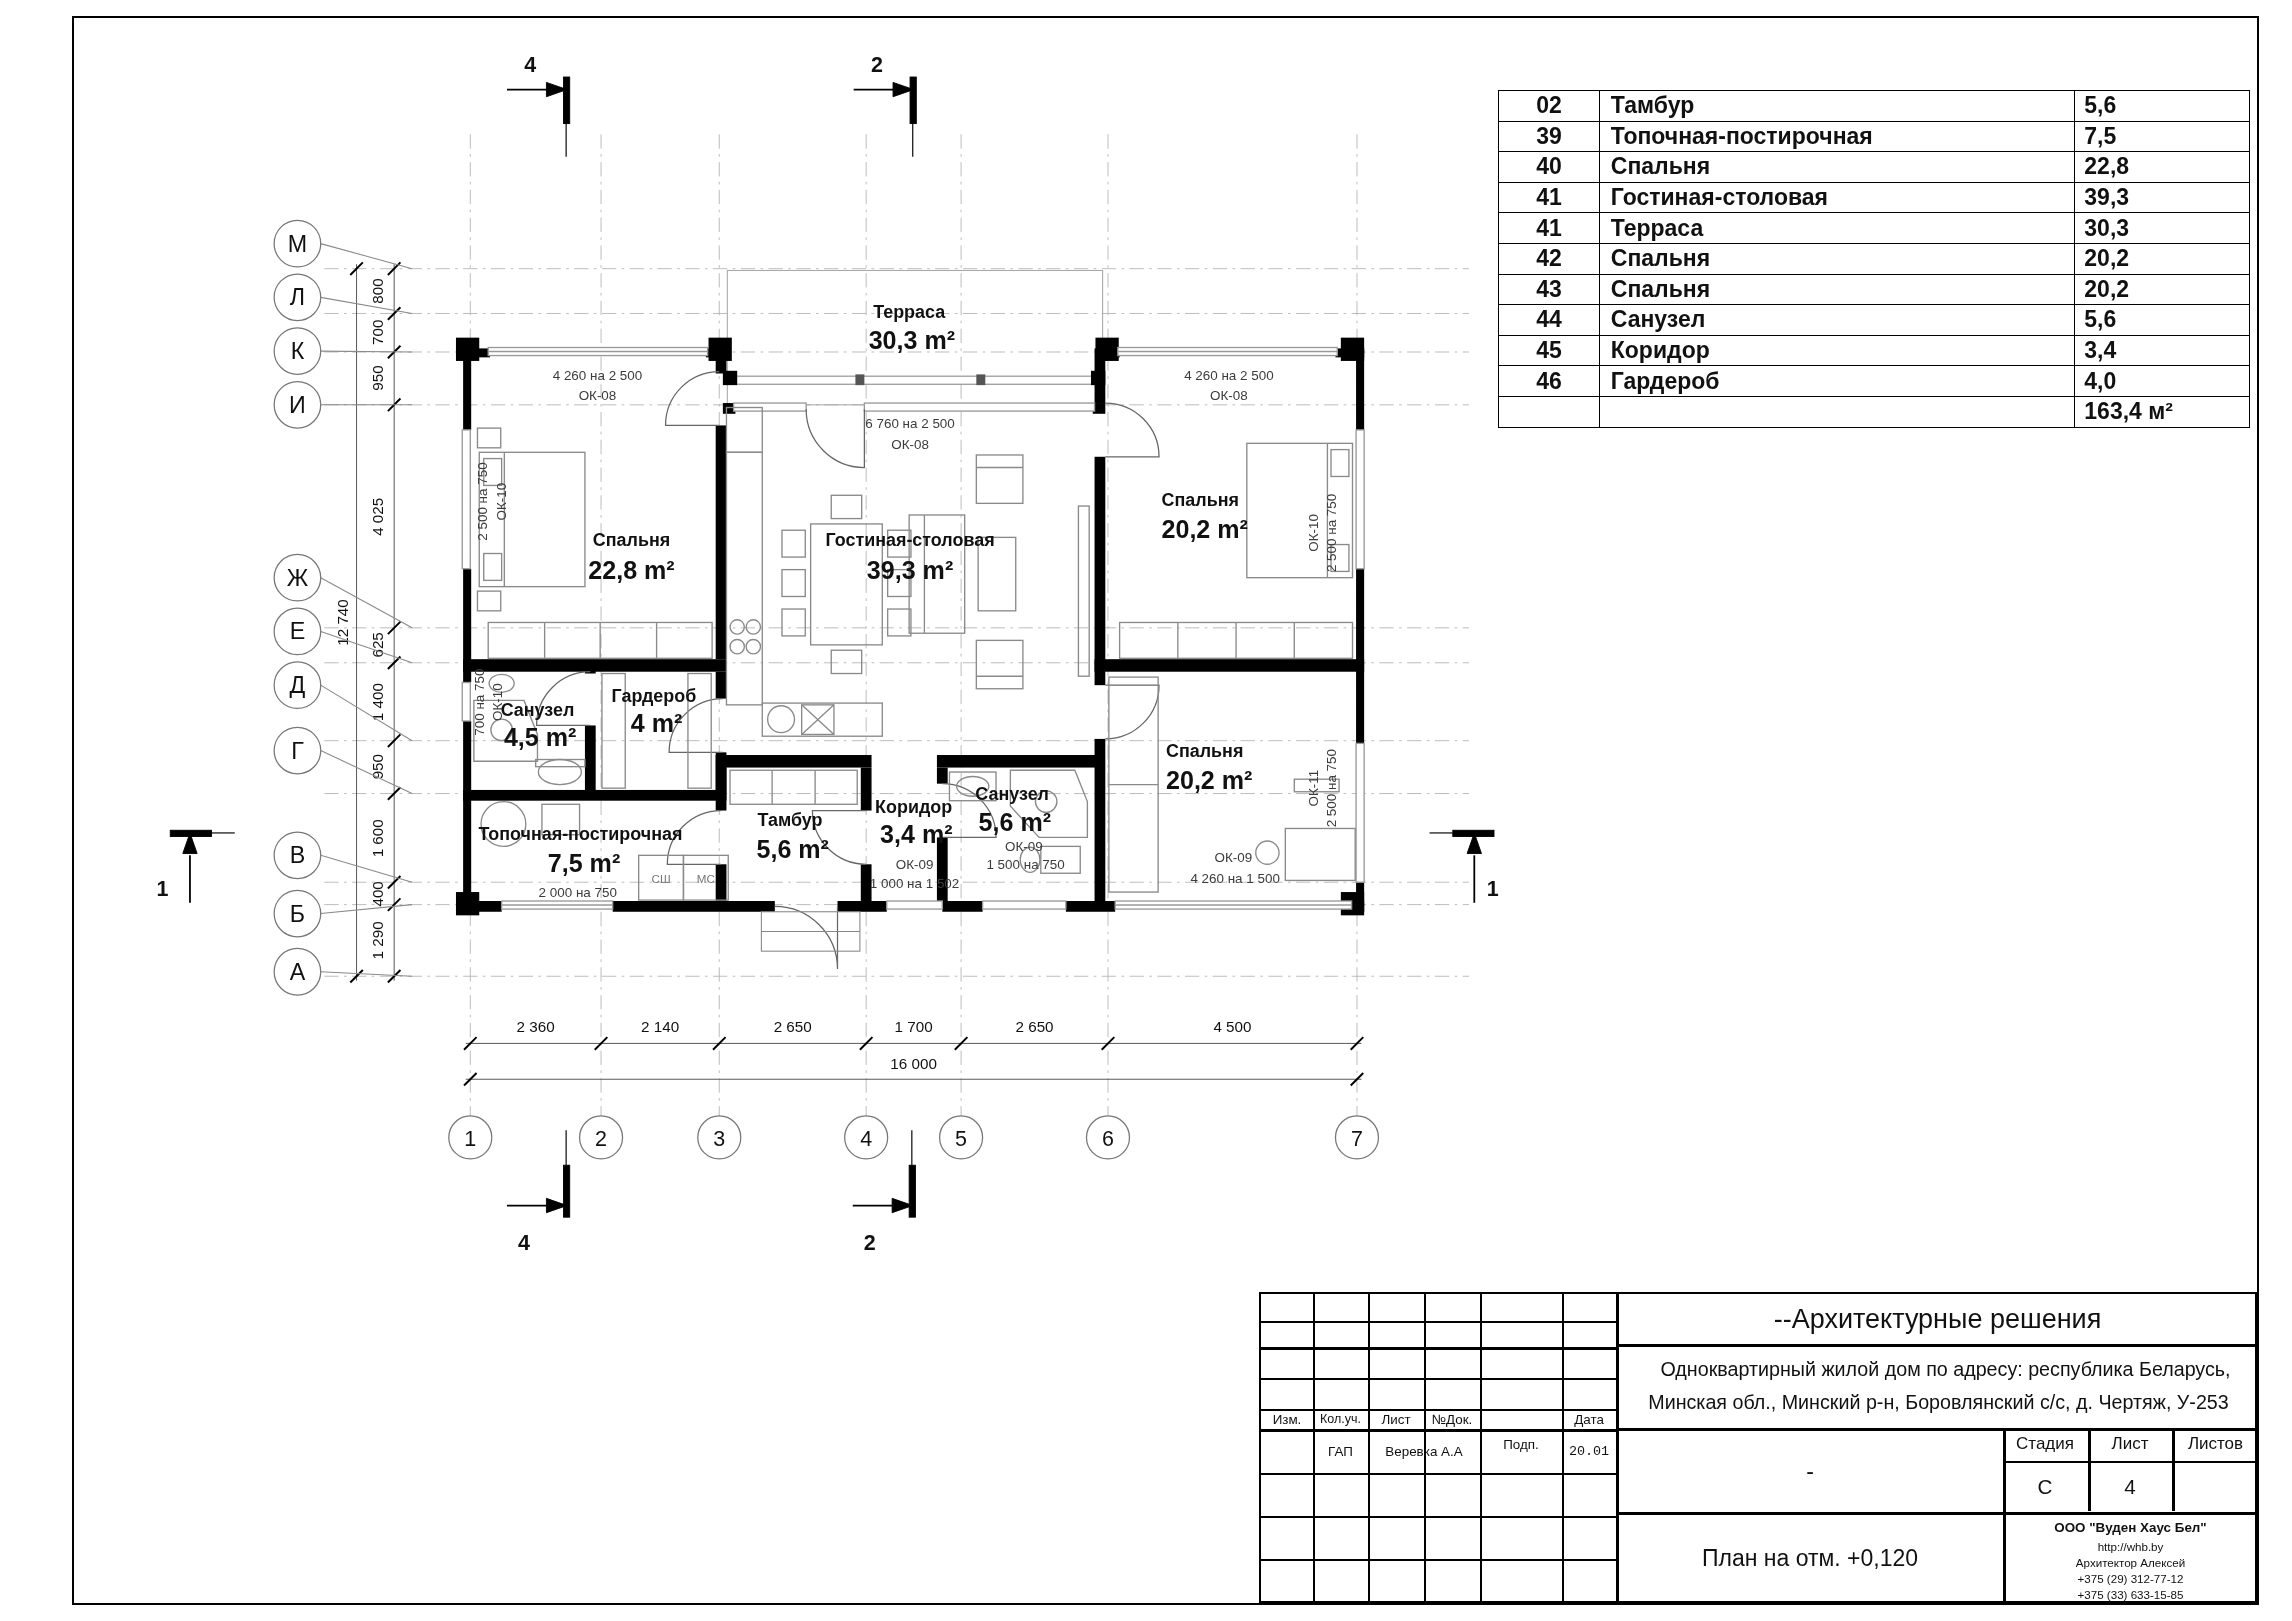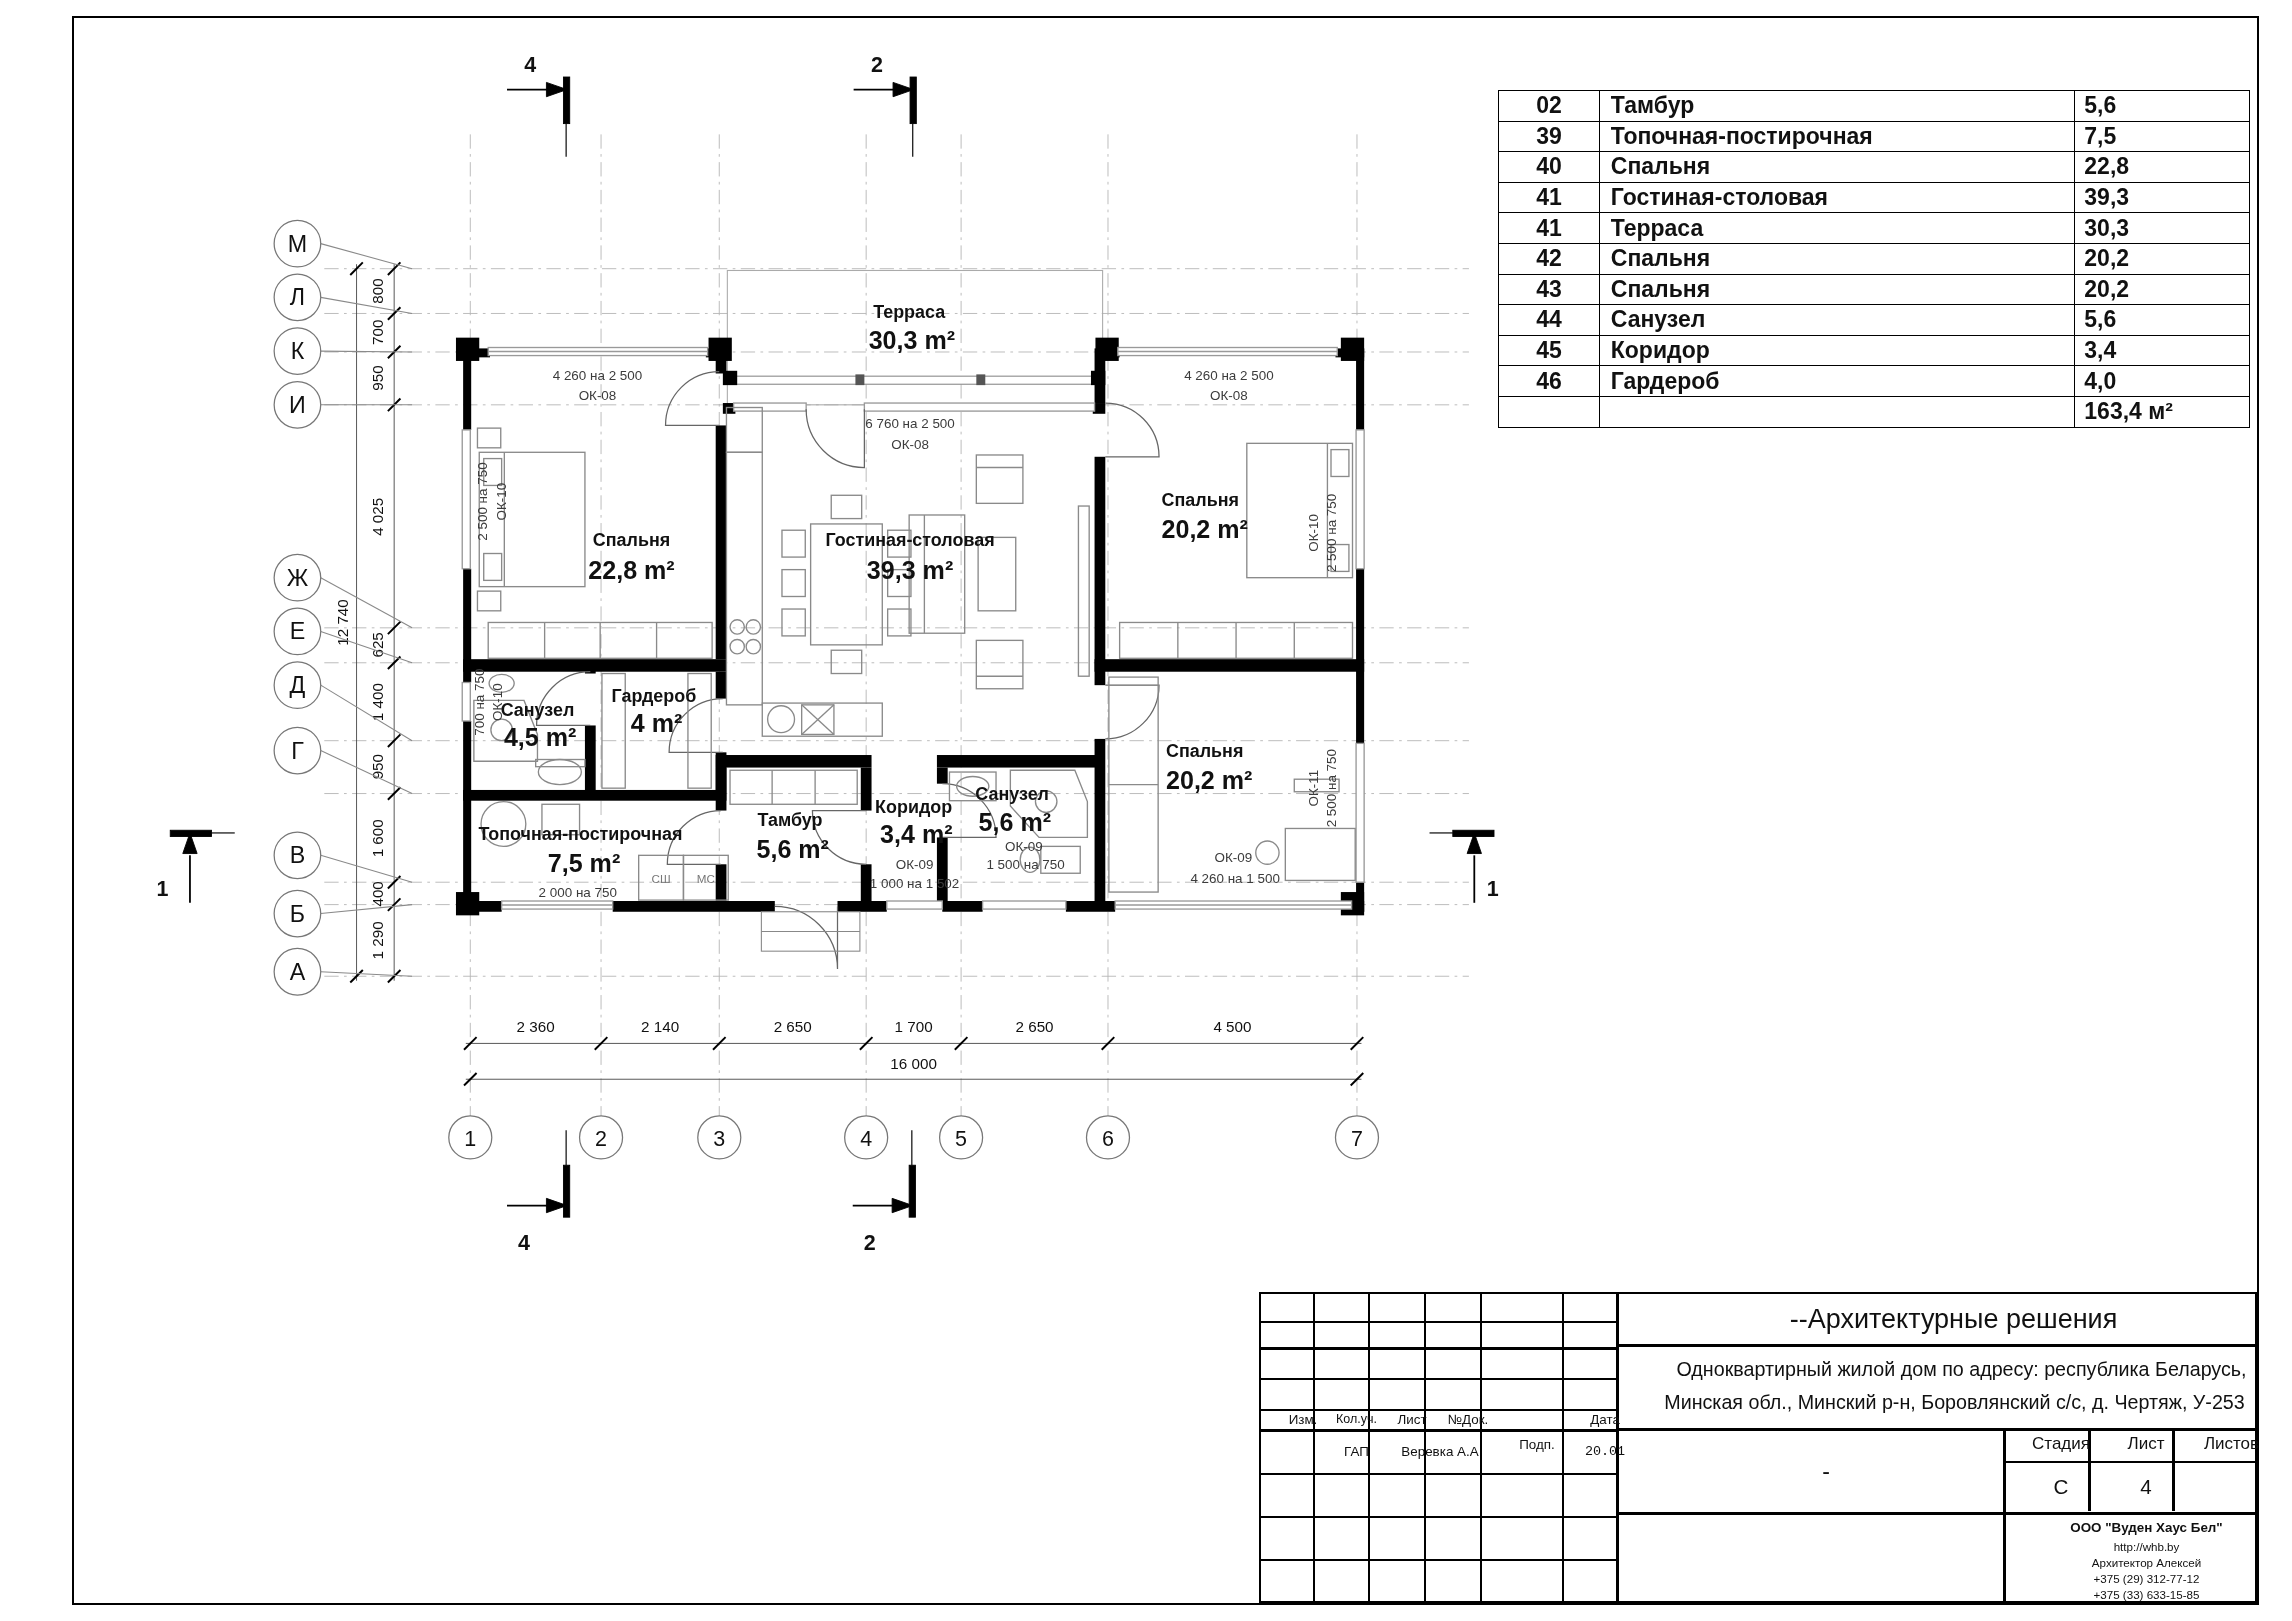--- a/index.html
+++ b/index.html
@@ -17,21 +17,21 @@
   .ap{font-size:13px;fill:#777;}
   
   #roomtable{position:absolute;left:1498px;top:90px;width:752px;border-collapse:collapse;}
   #roomtable td{border:1.8px solid #000;height:29.6px;font-size:23px;font-weight:bold;padding:0 19px;white-space:nowrap;overflow:hidden;}
   #roomtable td.c1{width:70px;text-align:center;}
   #roomtable td.c2{width:484px;text-align:left;padding-left:10.7px;}
   #roomtable td.c3{width:158px;text-align:left;padding-left:9px;}
   
   #tblock{position:absolute;left:1259px;top:1292px;width:998px;height:311px;border:2.7px solid #000;box-sizing:border-box;}
   .tb-line{position:absolute;background:#000;}
-  .tb-text{position:absolute;display:flex;align-items:center;justify-content:center;text-align:left;white-space:nowrap;padding-left:16px;}
+  .tb-text{position:absolute;display:flex;align-items:center;justify-content:center;text-align:left;white-space:nowrap;}
 </style>
 </head>
 <body>
 
 <div id="sheet">
 <div id="frame"></div>
 
 <svg width="2293" height="1622" viewBox="0 0 2560 1811">
 
   <g stroke="#b5b5b5" stroke-width="1" stroke-dasharray="16 6 3 6">
@@ -554,20 +554,21 @@
   <div class="tb-text" style="left:356px;top:90px;width:631px;height:36px;font-size:19.7px;margin-left:6px;">Минская обл., Минский р-н, Боровлянский с/с, д. Чертяж, У-253</div>
 
   <div class="tb-text" style="left:356px;top:137px;width:386px;height:81px;font-size:23px;">-</div>
 
   <div class="tb-text" style="left:742px;top:134px;width:84px;height:32px;font-size:17px;">Стадия</div>
   <div class="tb-text" style="left:827px;top:134px;width:84px;height:32px;font-size:17px;">Лист</div>
   <div class="tb-text" style="left:911px;top:134px;width:87px;height:32px;font-size:17px;">Листов</div>
   <div class="tb-text" style="left:742px;top:168px;width:84px;height:49px;font-size:20.6px;">С</div>
   <div class="tb-text" style="left:827px;top:168px;width:84px;height:49px;font-size:20.6px;">4</div>
 
+  <div class="tb-text" style="left:356px;top:218px;width:386px;height:93px;font-size:23px;">План на отм. +0,120</div>
 
   <div class="tb-text" style="left:742px;top:224px;width:255px;height:19.7px;font-size:13.4px;font-weight:bold;">ООО "Вуден Хаус Бел"</div>
   <div class="tb-text" style="left:742px;top:244px;width:255px;height:16px;font-size:11.6px;">http://whb.by</div>
   <div class="tb-text" style="left:742px;top:260px;width:255px;height:16px;font-size:11.6px;">Архитектор Алексей</div>
   <div class="tb-text" style="left:742px;top:276px;width:255px;height:16px;font-size:11.6px;">+375 (29) 312-77-12</div>
   <div class="tb-text" style="left:742px;top:292px;width:255px;height:16px;font-size:11.6px;">+375 (33) 633-15-85</div>
 </div>
 
 </div>
 

